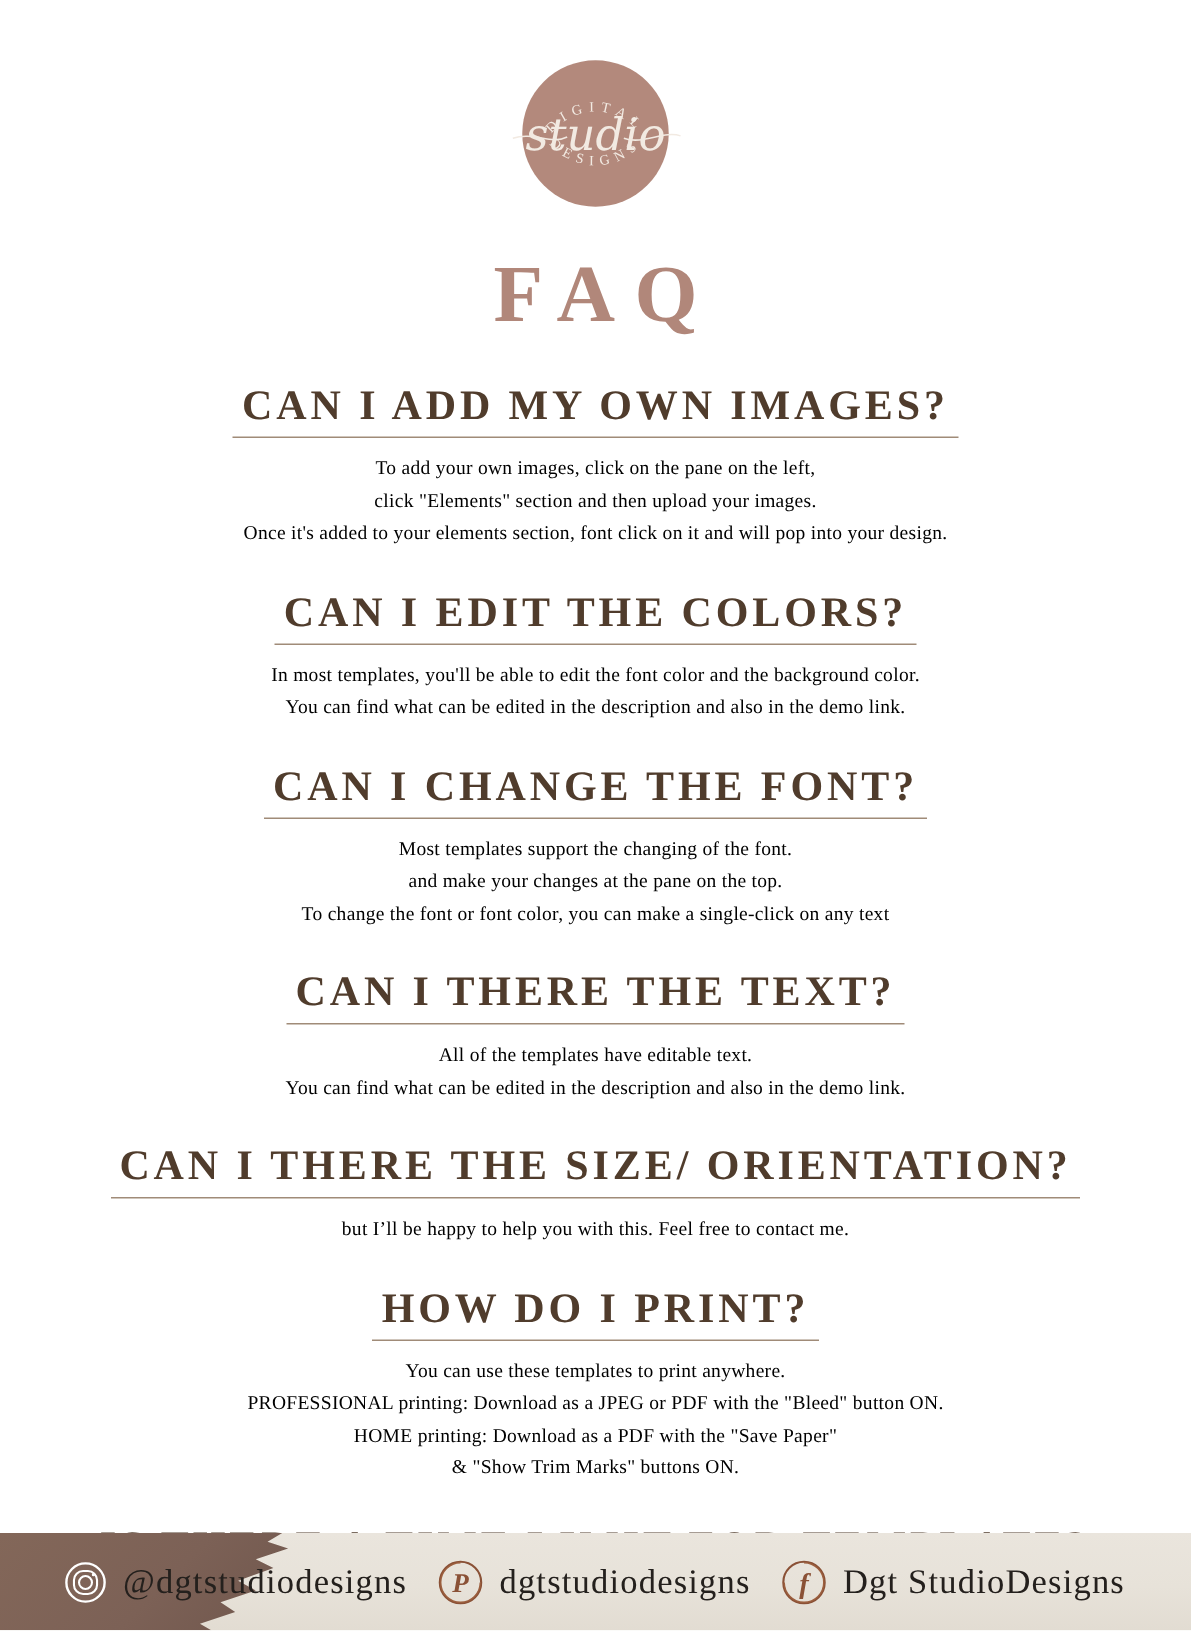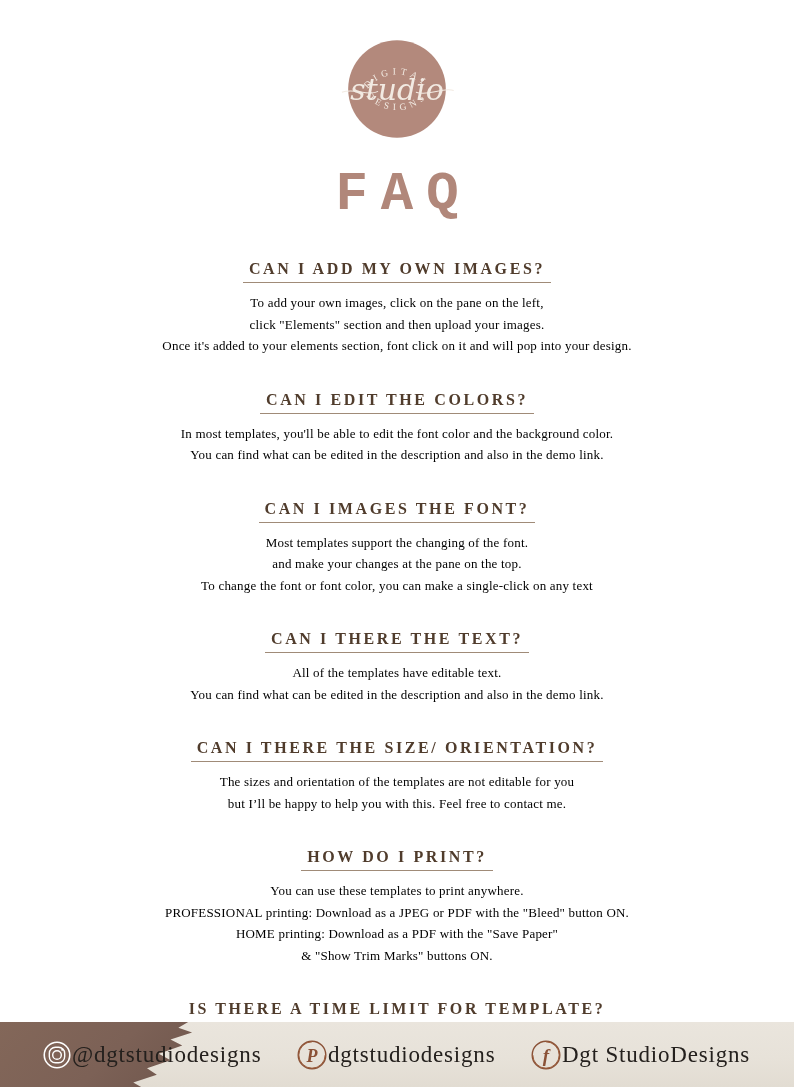--- a/index.html
+++ b/index.html
@@ -11,35 +11,35 @@
     margin: 0 auto;
     background: #ffffff;
     overflow: hidden;
     font-family: "Liberation Serif", serif;
   }
   
   .header { text-align: center; padding-top: 26px; }
   .logo-wrap { display: inline-block; width: 126px; height: 126px; }
   .faq-title {
     margin-top: 8px;
-    font-family: Liberation Mono, monospace;
+    font-family: Liberation Serif, serif;
     font-weight: 700;
     font-size: 54px;
     letter-spacing: 13px;
     color: #b1877a;
     text-indent: 13px; 
   }
   
   .sections { margin-top: 28px; padding: 0 16px; }
   .faq-section { margin-bottom: 27px; text-align: center; }
   .q-inner {
     display: inline-block;
     font-family: "Liberation Serif", serif;
     font-weight: 700;
-    font-size: 16px;
+    font-size: 28px;
     letter-spacing: 2.6px;
     color: #503c2c;
     border-bottom: 1.5px solid #a08b78;
     padding: 0 6px 4px 6px;
   }
   .answer { margin-top: 9px; }
   .answer .line {
     display: block;
     white-space: nowrap;
     font-size: 13px;
@@ -62,21 +62,21 @@
     clip-path: polygon(0 0, 96% 0, 91% 9%, 98% 16%, 87% 27%, 93% 36%, 81% 49%, 87% 59%, 75% 71%, 80% 81%, 68% 93%, 72% 100%, 0 100%);
   }
   .footer-items {
     position: relative;
     height: 100%;
     display: flex;
     align-items: center;
     justify-content: space-between;
     padding: 0 44px 0 42px;
   }
-  .social-item { display: flex; align-items: center; }
+  .social-item { display: flex; align-items: center; gap: 10px; }
   .social-handle {
     font-family: "Liberation Serif", serif;
     font-size: 23px;
     letter-spacing: 0.8px;
     color: #24201d;
     white-space: nowrap;
   }
   .icon-svg { display: block; }
 </style>
 </head>
@@ -119,40 +119,39 @@
 
     <section class="faq-section">
       <h2><span class="q-inner">CAN I EDIT THE COLORS?</span></h2>
       <p class="answer">
         <span class="line">In most templates, you'll be able to edit the font color and the background color.</span>
         <span class="line">You can find what can be edited in the description and also in the demo link.</span>
       </p>
     </section>
 
     <section class="faq-section">
-      <h2><span class="q-inner">CAN I IMAGES THE FONT?</span></h2>
+      <h2><span class="q-inner">CAN I CHANGE THE FONT?</span></h2>
       <p class="answer">
         <span class="line">Most templates support the changing of the font.</span>
         <span class="line">and make your changes at the pane on the top.</span>
         <span class="line">To change the font or font color, you can make a single-click on any text</span>
       </p>
     </section>
 
     <section class="faq-section">
       <h2><span class="q-inner">CAN I THERE THE TEXT?</span></h2>
       <p class="answer">
         <span class="line">All of the templates have editable text.</span>
         <span class="line">You can find what can be edited in the description and also in the demo link.</span>
       </p>
     </section>
 
     <section class="faq-section">
       <h2><span class="q-inner">CAN I THERE THE SIZE/ ORIENTATION?</span></h2>
       <p class="answer">
-        <span class="line">The sizes and orientation of the templates are not editable for you</span>
         <span class="line">but I’ll be happy to help you with this. Feel free to contact me.</span>
       </p>
     </section>
 
     <section class="faq-section">
       <h2><span class="q-inner">HOW DO I PRINT?</span></h2>
       <p class="answer">
         <span class="line">You can use these templates to print anywhere.</span>
         <span class="line">PROFESSIONAL printing: Download as a JPEG or PDF with the "Bleed" button ON.</span>
         <span class="line">HOME printing: Download as a PDF with the "Save Paper"</span>

